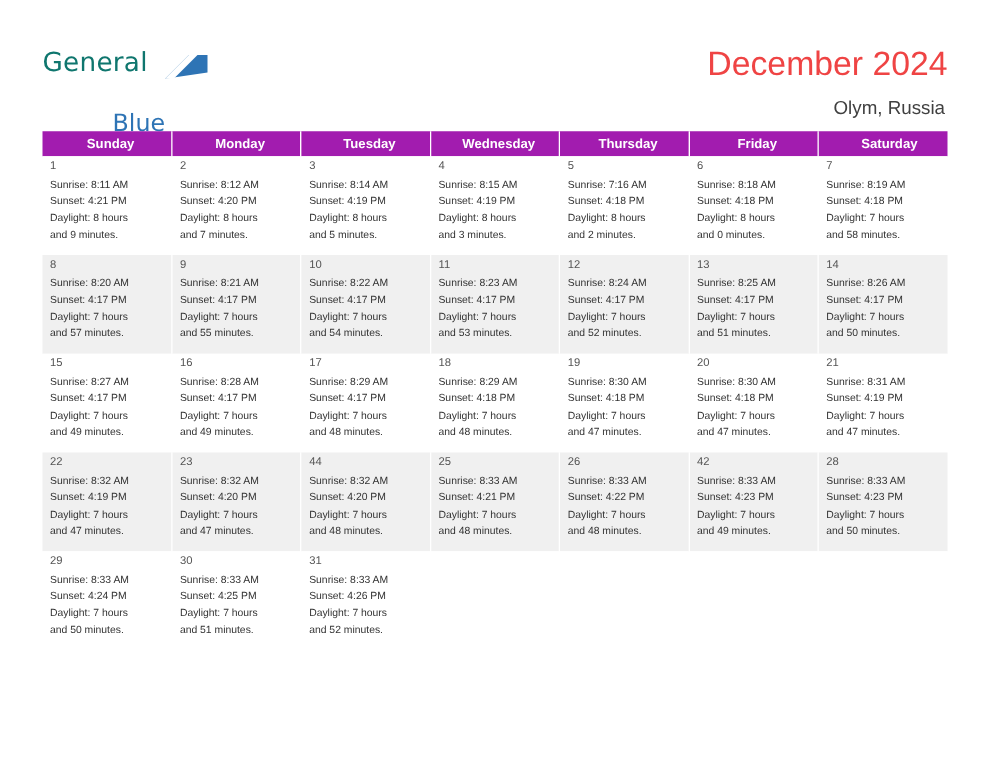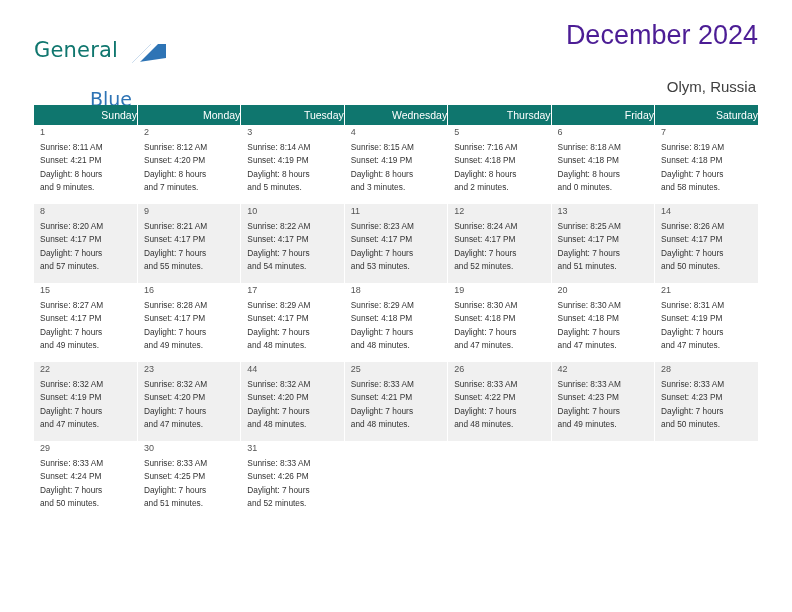--- a/index.html
+++ b/index.html
@@ -50,23 +50,23 @@
   .logo-swoosh {
     position: absolute;
     left: 97px;
     top: 4px;
     width: 36px;
     height: 22px;
   }
   .title-month {
     position: absolute;
     right: 34px;
-    top: 20px;
+    top: 36px;
     font-size: 27px;
-    color: #4c1d95;
+    color: #ef4444;
     text-align: right;
     white-space: nowrap;
   }
   .title-location {
     position: absolute;
     right: 36px;
     top: 78px;
     font-size: 15px;
     color: #404040;
     text-align: center;
@@ -75,25 +75,25 @@
   
   .cal {
     position: absolute;
     left: 34px;
     top: 105px;
     width: 724px;
     border-collapse: collapse;
     table-layout: fixed;
   }
   .cal th {
-    background: #0f766e;
+    background: #a21caf;
     color: #ffffff;
     font-size: 10.5px;
-    font-weight: normal;
-    text-align: right;
+    font-weight: bold;
+    text-align: center;
     padding: 4px 0 4px 6px;
     height: 19px;
     border-right: 1px solid #ffffff;
   }
   .cal th:last-child { border-right: none; padding-left: 10px; }
   .cal td {
     vertical-align: top;
     padding: 3px 0 4px 6px;
     height: 79px;
     font-size: 8.3px;

